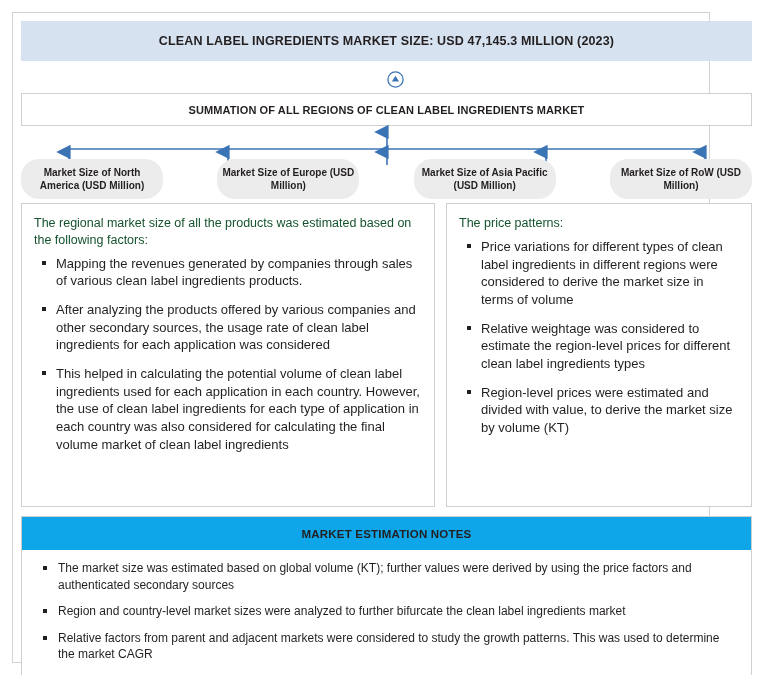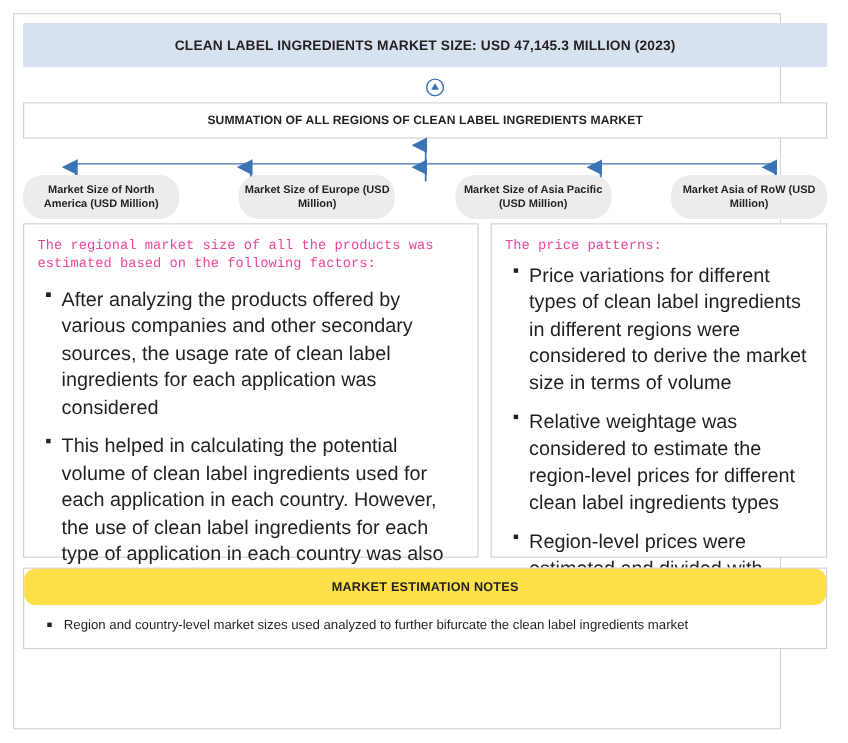--- a/index.html
+++ b/index.html
@@ -109,31 +109,30 @@
     border: 1px solid #cfcfcf;
     background: #ffffff;
     padding: 11px 12px 10px 12px;
   }
   .panel-left { width: 414px; }
   .panel-right { width: 306px; }
 
   .panel .intro {
     font-size: 12.5px;
     line-height: 1.35;
-    color: #ec4899;
+    color: #14532d;
     margin: 0 0 6px 0;
-    font-family: Liberation Mono, monospace;
   }
   .panel ul {
     margin: 0;
     padding-left: 22px;
     list-style: none;
   }
   .panel ul li {
-    font-size: 18px;
+    font-size: 13px;
     line-height: 1.36;
     margin-bottom: 11px;
     position: relative;
   }
   .panel ul li:last-child { margin-bottom: 0; }
   .panel ul li .bullet {
     position: absolute;
     left: -14px; top: 6px;
     width: 4px; height: 4px;
     background: #231f20;
@@ -141,23 +140,23 @@
 
   
   .notes {
     position: absolute;
     left: 8px; top: 503px;
     width: 731px;
     border: 1px solid #cfcfcf;
     background: #ffffff;
   }
   .notes-header {
-    background: #fde047;
+    background: #0ea5e9;
     height: 33px;
-    display: flex; align-items: center; justify-content: center; border-radius: 10px;
+    display: flex; align-items: center; justify-content: center;
   }
   .notes-header .notes-title {
     font-size: 11.5px;
     font-weight: bold;
     letter-spacing: 0.2px;
   }
   .notes-body {
     padding: 10px 14px 12px 14px;
   }
   .notes-body ul {
@@ -221,31 +220,32 @@
     <div class="region-box">
       <span class="region-label">Market Size of North America (USD Million)</span>
     </div>
     <div class="region-box">
       <span class="region-label">Market Size of Europe (USD Million)</span>
     </div>
     <div class="region-box">
       <span class="region-label">Market Size of Asia Pacific (USD Million)</span>
     </div>
     <div class="region-box">
-      <span class="region-label">Market Asia of RoW (USD Million)</span>
+      <span class="region-label">Market Size of RoW (USD Million)</span>
     </div>
   </div>
 
   <div class="panels">
 
     <div class="panel panel-left">
       <p class="intro">The regional market size of all the products was estimated based on the following factors:</p>
       <ul>
         <li>
           <span class="bullet"></span>
+          <span>Mapping the revenues generated by companies through sales of various clean label ingredients products.</span>
         </li>
         <li>
           <span class="bullet"></span>
           <span>After analyzing the products offered by various companies and other secondary sources, the usage rate of clean label ingredients for each application was considered</span>
         </li>
         <li>
           <span class="bullet"></span>
           <span>This helped in calculating the potential volume of clean label ingredients used for each application in each country. However, the use of clean label ingredients for each type of application in each country was also considered for calculating the final volume market of clean label ingredients</span>
         </li>
       </ul>
@@ -272,19 +272,27 @@
   </div>
 
   <div class="notes">
     <div class="notes-header">
       <span class="notes-title">MARKET ESTIMATION NOTES</span>
     </div>
     <div class="notes-body">
       <ul>
         <li>
           <span class="bullet"></span>
-          <span>Region and country-level market sizes used analyzed to further bifurcate the clean label ingredients market</span>
+          <span>The market size was estimated based on global volume (KT); further values were derived by using the price factors and authenticated secondary sources</span>
+        </li>
+        <li>
+          <span class="bullet"></span>
+          <span>Region and country-level market sizes were analyzed to further bifurcate the clean label ingredients market</span>
+        </li>
+        <li>
+          <span class="bullet"></span>
+          <span>Relative factors from parent and adjacent markets were considered to study the growth patterns. This was used to determine the market CAGR</span>
         </li>
       </ul>
     </div>
   </div>
 
 </div>
 
 </body></html>

